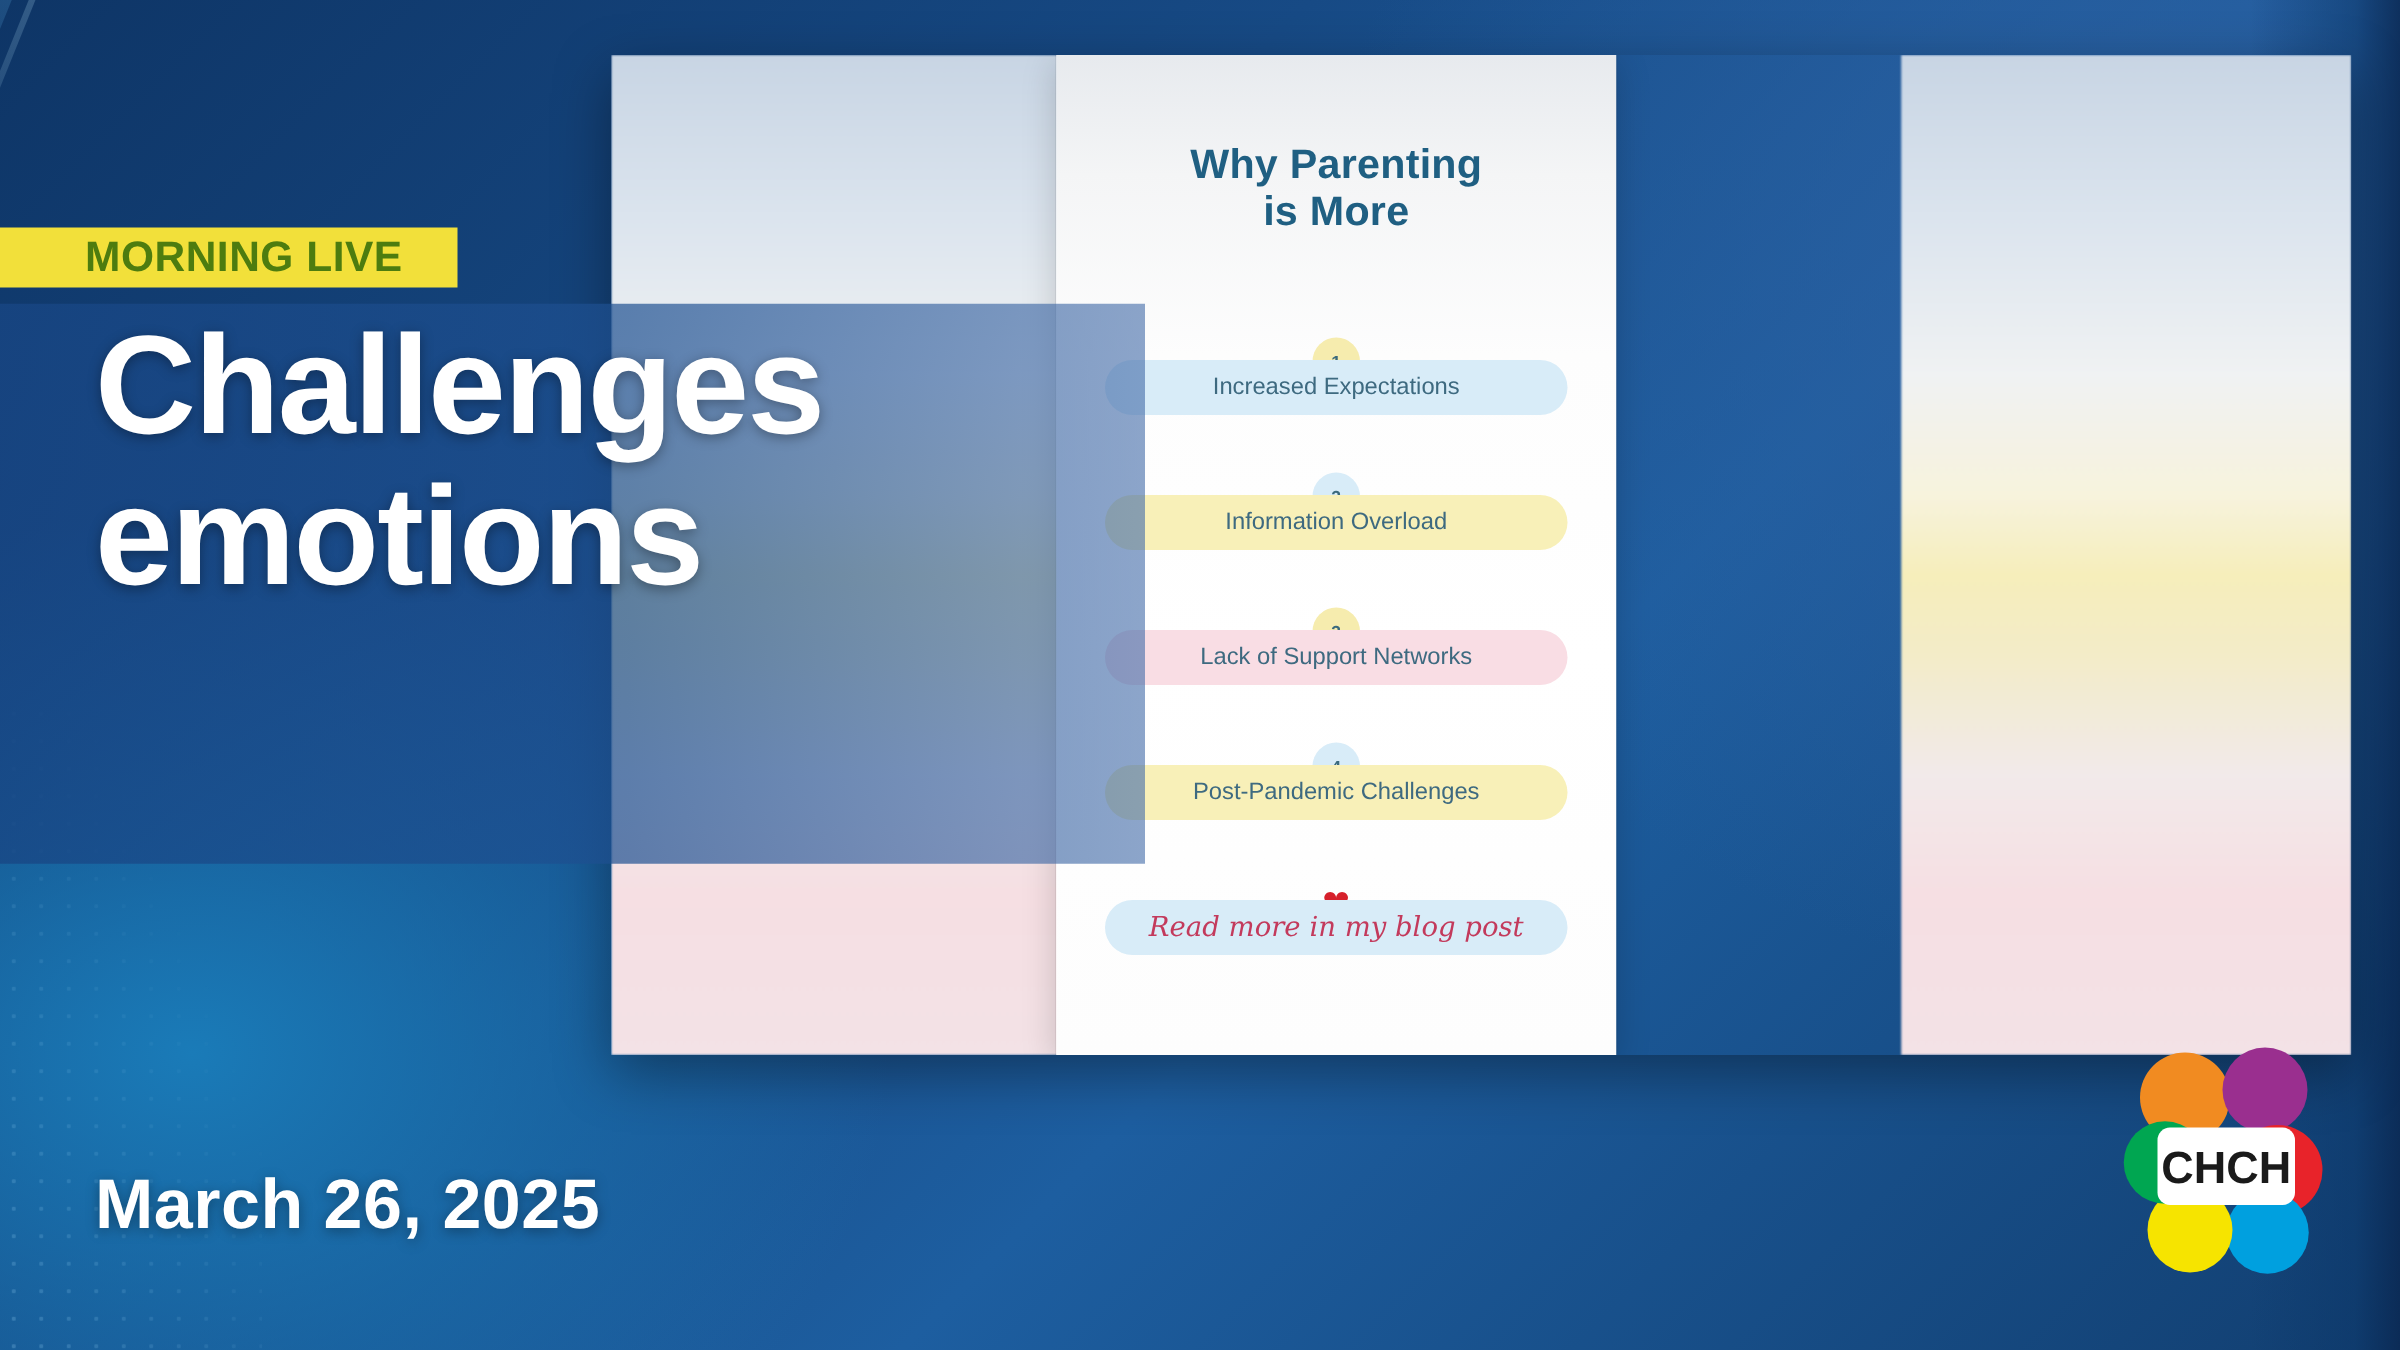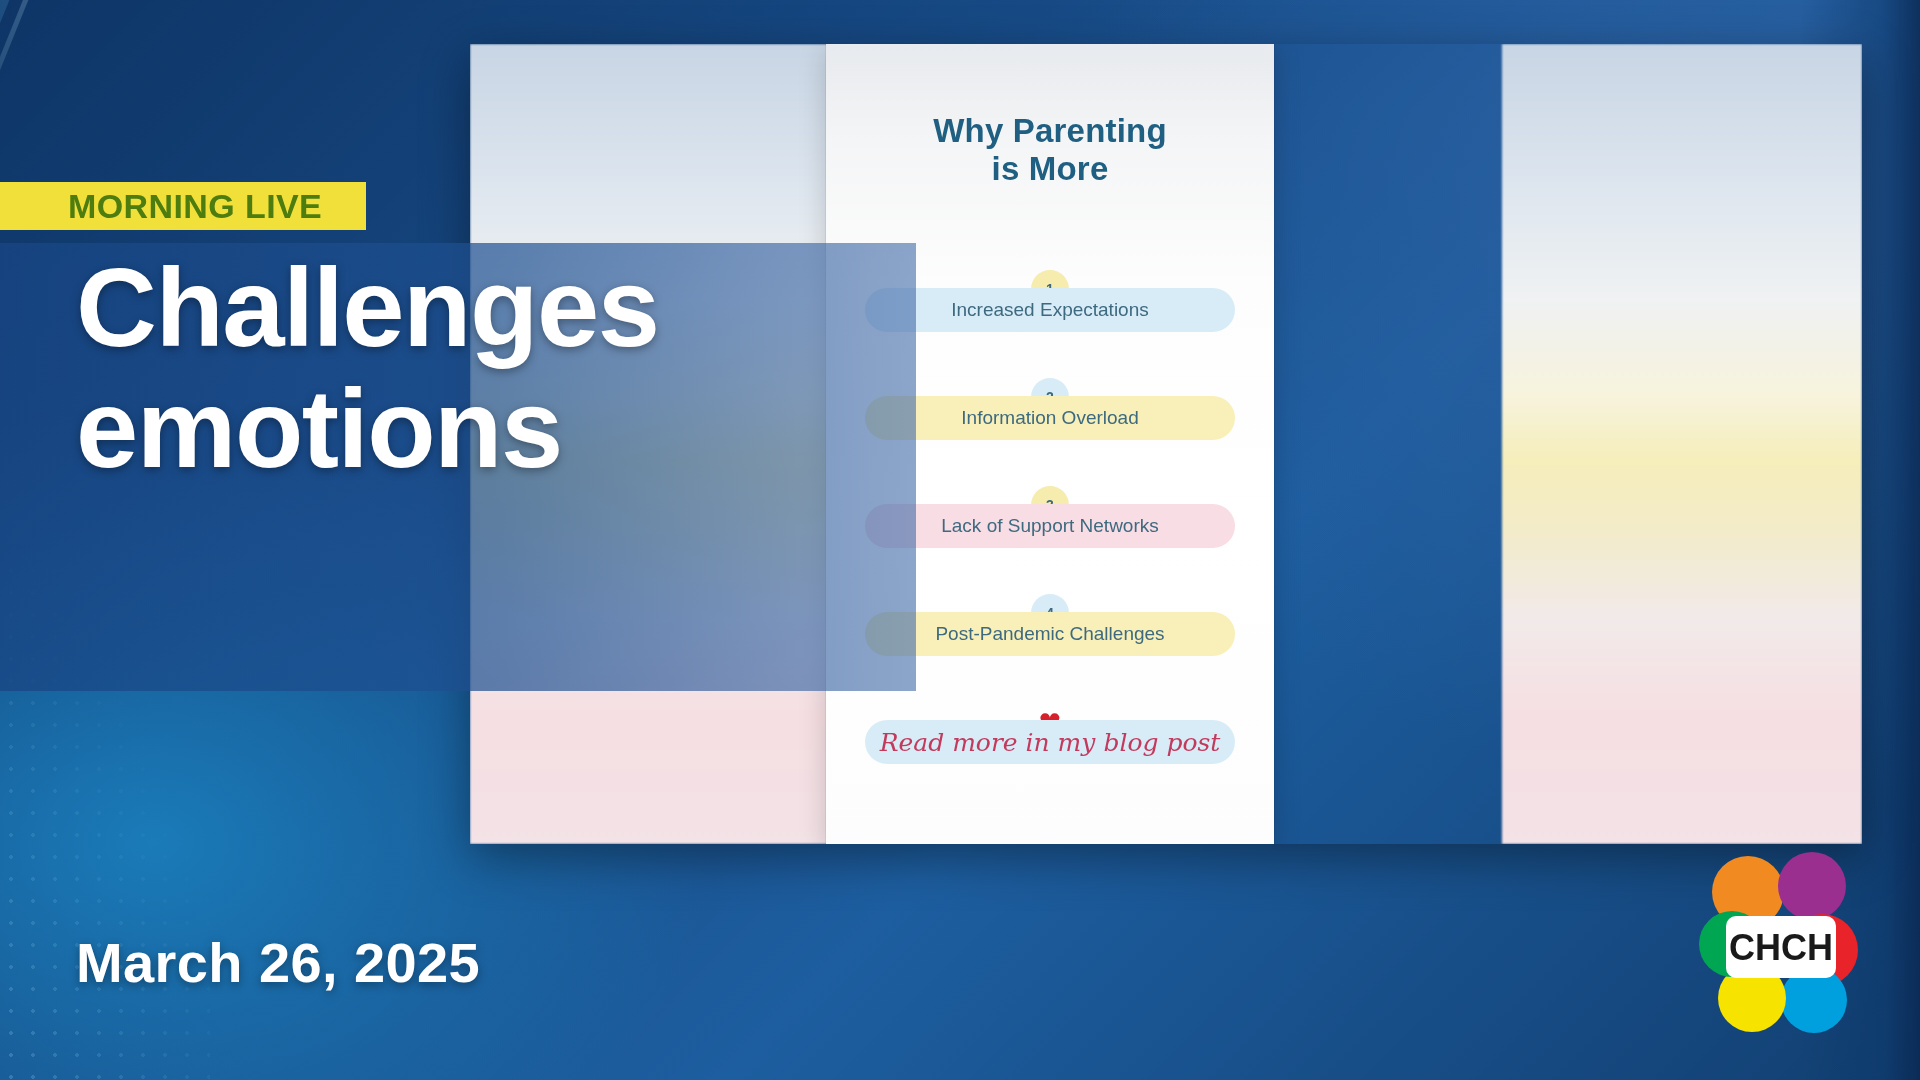--- a/index.html
+++ b/index.html
@@ -65,21 +65,21 @@
   .right-band {
     position: absolute;
     right: 0; top: 0; bottom: 0; width: 120px;
     background: linear-gradient(90deg, rgba(10,45,90,0) 0%, rgba(12,55,105,0.55) 70%, rgba(10,40,82,0.85) 100%);
     pointer-events: none;
   }
 
   
   .media-panel {
     position: absolute;
-    left: 470px; top: 44px;
+    left: 489px; top: 44px;
     width: 1392px; height: 800px;
     overflow: hidden;
     box-shadow: 0 14px 44px rgba(0,0,0,0.38);
   }
   .media-left, .media-right {
     position: absolute; top: 0; bottom: 0;
     background: linear-gradient(180deg,
       #c8d5e4 0%, #dbe4ee 16%, #f0f2f3 32%,
       #f7f3dd 44%, #f6eebb 52%, #f3ecc8 60%,
       #f2eaea 72%, #f6dfe3 84%, #f3e2e6 100%);
@@ -143,21 +143,21 @@
     position: absolute;
     left: 50%; transform: translateX(-50%);
     top: 0; width: 40px; height: 38px;
     display: flex; align-items: center; justify-content: center;
     font-size: 26px; color: #d6202b;
     filter: blur(0.3px);
   }
   .cta-text {
     font-family: "DejaVu Serif", serif;
     font-style: italic;
-    font-size: 25px;
+    font-size: 22px;
     color: #c33a5c;
     filter: blur(0.6px);
   }
 
   
   .kicker {
     position: absolute;
     left: 0; top: 182px;
     height: 48px;
     background: #f2e03a;
@@ -196,21 +196,21 @@
     color: #fff;
     font-weight: bold;
     font-size: 56px;
     letter-spacing: 0.4px;
     text-shadow: 0 3px 10px rgba(0,0,0,0.35);
   }
 
   
   .logo {
     position: absolute;
-    right: 56px; bottom: 44px;
+    right: 56px; bottom: 58px;
     width: 168px; height: 196px;
   }
   .logo svg { width: 100%; height: 100%; display: block; }
 </style>
 </head>
 <body>
 
 <div class="stage">
 
   <div class="streak streak-a"></div>

